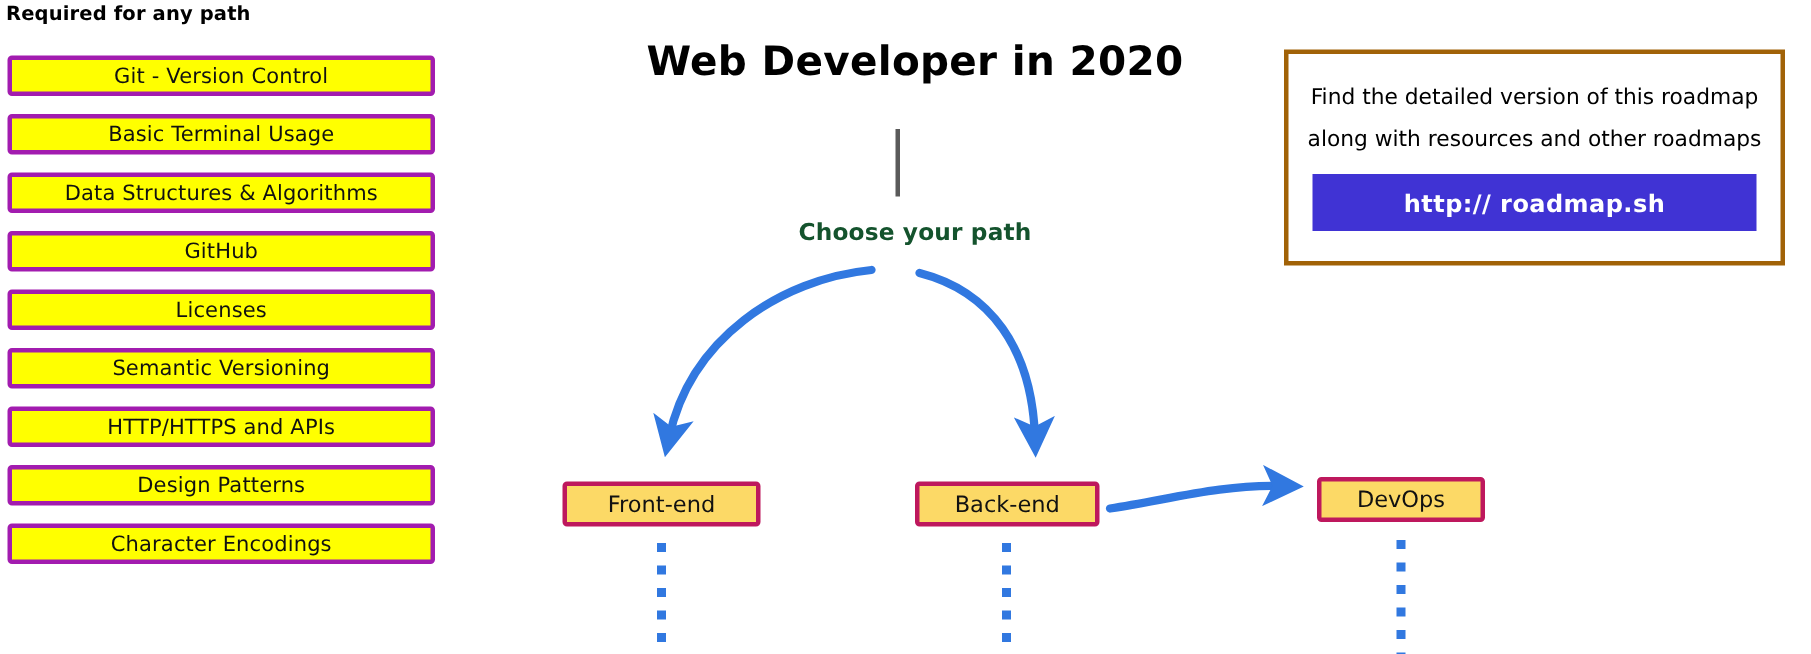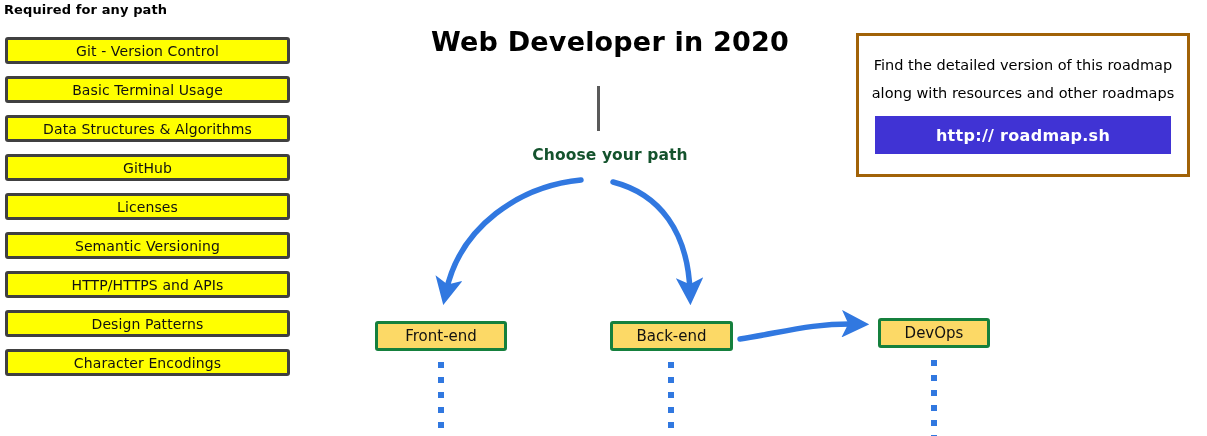--- a/index.html
+++ b/index.html
@@ -39,21 +39,21 @@
     left: 5px;
     top: 37px;
     width: 285px;
   }
   .req-item {
     box-sizing: border-box;
     width: 285px;
     height: 27px;
     margin-bottom: 12px;
     background: #ffff00;
-    border: 3px solid #404040;
+    border: 3px solid #a21caf;
     border-radius: 3px;
     display: flex;
     align-items: center;
     justify-content: center;
     font-size: 14px;
     color: #111111;
     letter-spacing: 0.1px;
     white-space: nowrap;
     line-height: 1;
   }
@@ -104,21 +104,21 @@
     height: 436px;
     pointer-events: none;
   }
 
   
   .path-box {
     position: absolute;
     box-sizing: border-box;
     height: 30px;
     background: #fcd966;
-    border: 3px solid #15803d;
+    border: 3px solid #be185d;
     border-radius: 3px;
     display: flex;
     align-items: center;
     justify-content: center;
     font-size: 15px;
     color: #111111;
     white-space: nowrap;
     line-height: 1;
   }
   #path-box-frontend { left: 375px; top: 321px; width: 132px; }

